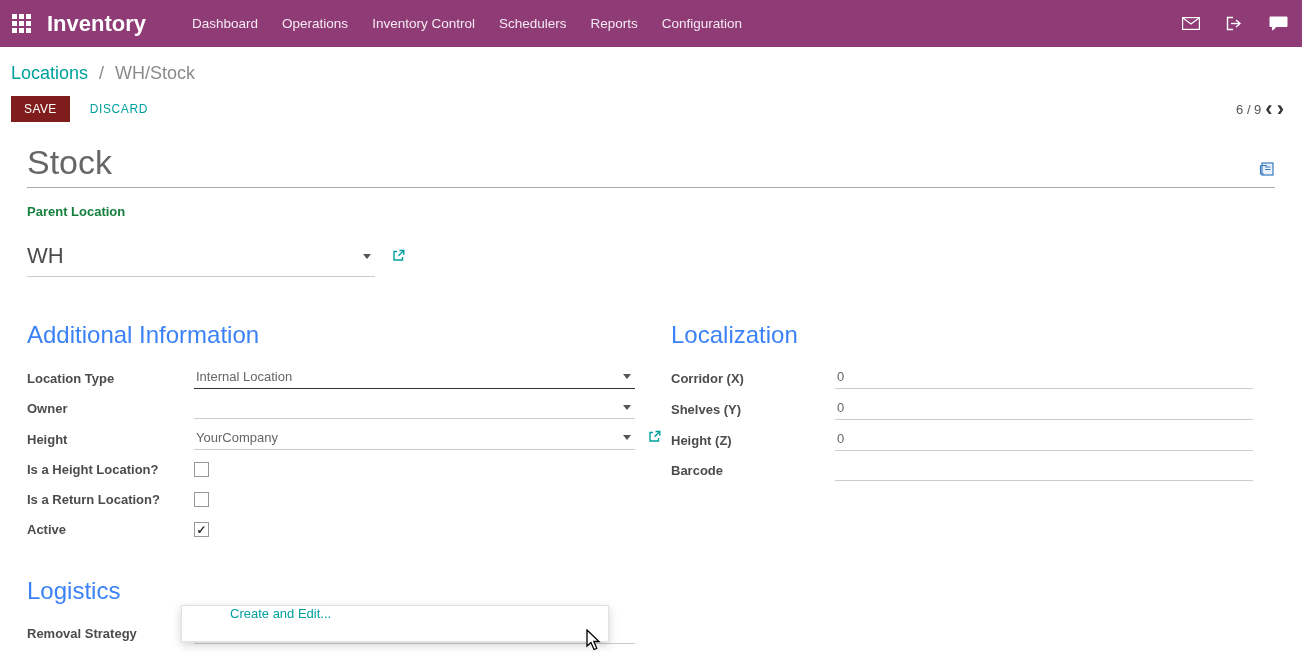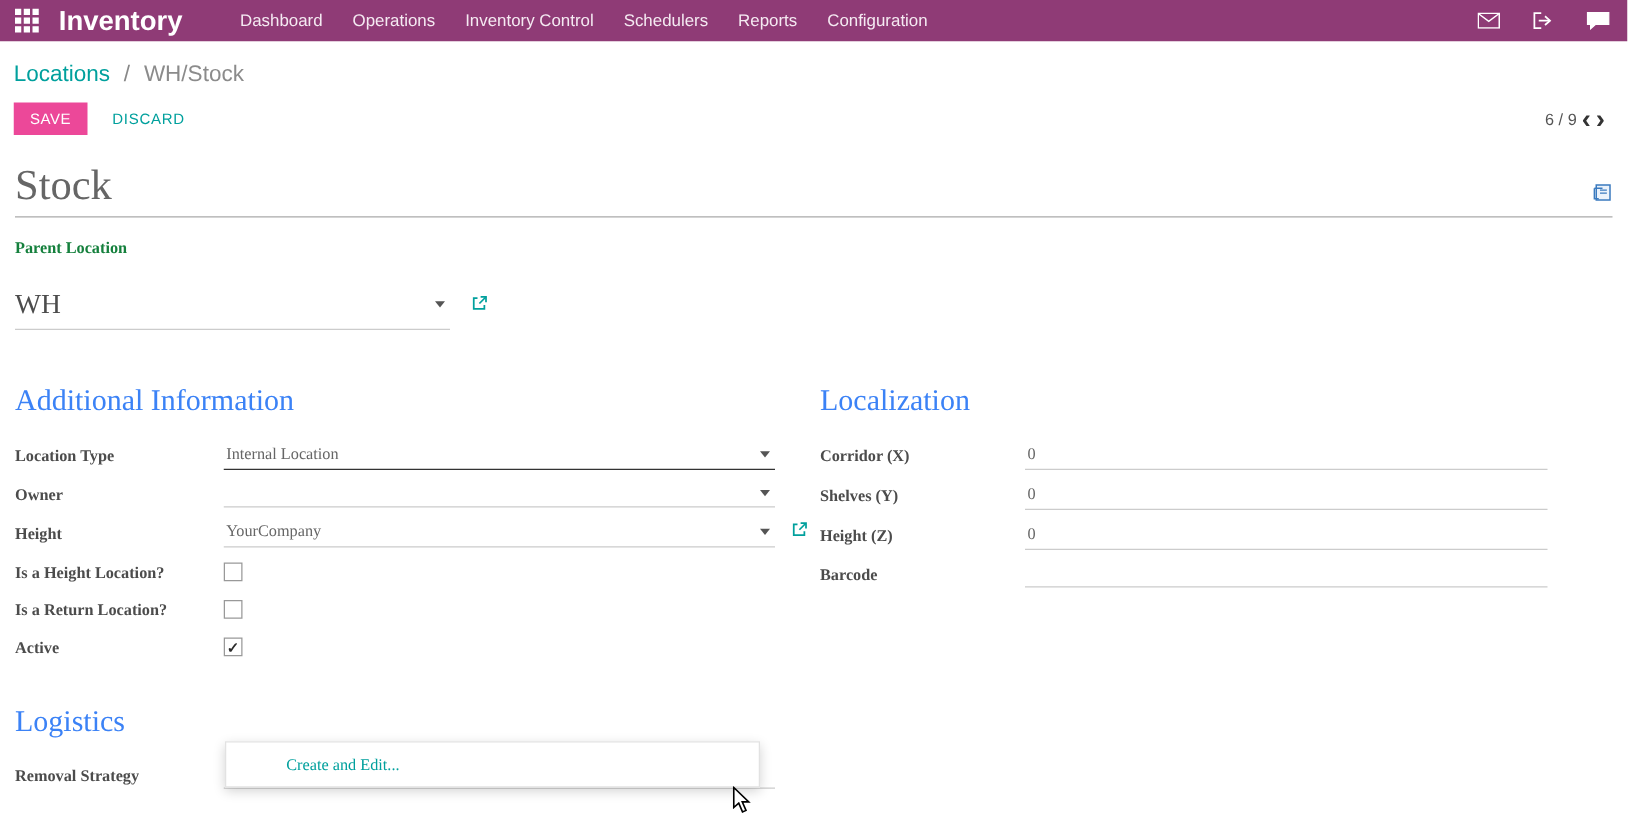--- a/index.html
+++ b/index.html
@@ -4,54 +4,54 @@
 <style>
   * { box-sizing: border-box; margin: 0; padding: 0; }
   html,body { width:1302px; height:654px; overflow:hidden; }
   body {
     font-family: "Liberation Sans", sans-serif;
     background:#fff; color:#4c4c4c; position:relative;
   }
 
   
   .navbar {
-    height:33px; background:#8f3b76; color:#fff;
+    height:47px; background:#8f3b76; color:#fff;
     display:flex; align-items:center; padding:0 14px 0 12px;
   }
   .apps-icon { display:grid; grid-template-columns:repeat(3,5px); grid-gap:2px; margin-right:16px; cursor:pointer; }
   .apps-icon i { width:5px; height:5px; background:#fff; display:block; }
   .brand { font-size:22px; font-weight:bold; margin-right:34px; cursor:pointer; }
   .nav-menu { display:flex; align-items:center; }
   .nav-item { font-size:13.5px; color:#f5eaf2; padding:0 12px; cursor:pointer; white-space:nowrap; }
   .nav-right { margin-left:auto; display:flex; align-items:center; gap:26px; }
   .nav-right .nicon { cursor:pointer; display:flex; align-items:center; }
 
   
   .breadcrumb { padding:16px 16px 0 11px; font-size:18px; }
   .bc-link { color:#00a09d; cursor:pointer; }
   .bc-sep { color:#888; margin:0 6px; }
   .bc-current { color:#8b8b8b; }
 
   
   .control-row { display:flex; align-items:center; padding:12px 18px 10px 11px; }
   .save-btn {
-    background:#ec4899; color:#fff; border:none; font-size:12px;
+    background:#7f1d1d; color:#fff; border:none; font-size:12px;
     padding:6px 13px; letter-spacing:.4px; cursor:pointer;
     font-family:"Liberation Sans",sans-serif;
   }
   .discard-btn {
     background:none; border:none; color:#00a09d; font-size:12px;
     margin-left:20px; letter-spacing:.6px; cursor:pointer;
     font-family:"Liberation Sans",sans-serif;
   }
   .pager { margin-left:auto; display:flex; align-items:center; gap:4px; font-size:13px; color:#555; }
   .chev { font-size:22px; line-height:14px; color:#333; cursor:pointer; font-weight:bold; }
 
   
-  .sheet { padding:0 12px;font-family:Liberation Serif, serif; }
+  .sheet { padding:0 27px; }
   .title-row {
     margin-top:12px; border-bottom:1px solid #aaa;
     display:flex; align-items:flex-end; justify-content:space-between; padding-bottom:6px;
   }
   .title { font-size:34px; font-weight:normal; color:#666; line-height:1.1; }
   .parent-label { margin-top:16px; font-size:13px; font-weight:bold; color:#15803d; }
   .parent-field {
     margin-top:24px; width:348px; border-bottom:1px solid #ccc;
     display:flex; align-items:center; font-size:22px; color:#4c4c4c;
     padding:0 4px 7px 0; position:relative; cursor:text;
@@ -82,23 +82,23 @@
   .checkbox {
     width:15px; height:15px; border:1px solid #999; background:#fff;
     font-size:12px; line-height:14px; text-align:center; color:#2b2b2b; cursor:pointer;
     font-weight:bold;
   }
 
   
   .logistics { margin-top:28px; position:relative; padding:0 0 0 0; }
   .logistics .rows { width:608px; }
   .dropdown-panel {
-    position:absolute; left:168px; top:28px; width:428px; height:37px;
+    position:absolute; left:154px; top:28px; width:428px; height:37px;
     background:#fff; border:1px solid #e2e2e2; box-shadow:0 3px 9px rgba(0,0,0,.18);
-    display:flex; align-items:center; padding-left:48px; z-index:5;
+    display:flex; padding-left:48px; z-index:5;
   }
   .dropdown-option { color:#00a09d; font-size:13px; cursor:pointer; }
 
   
   .cursor { position:absolute; left:586px; top:629px; z-index:9; pointer-events:none; }
 </style>
 </head>
 <body>
 
 <div class="navbar">

